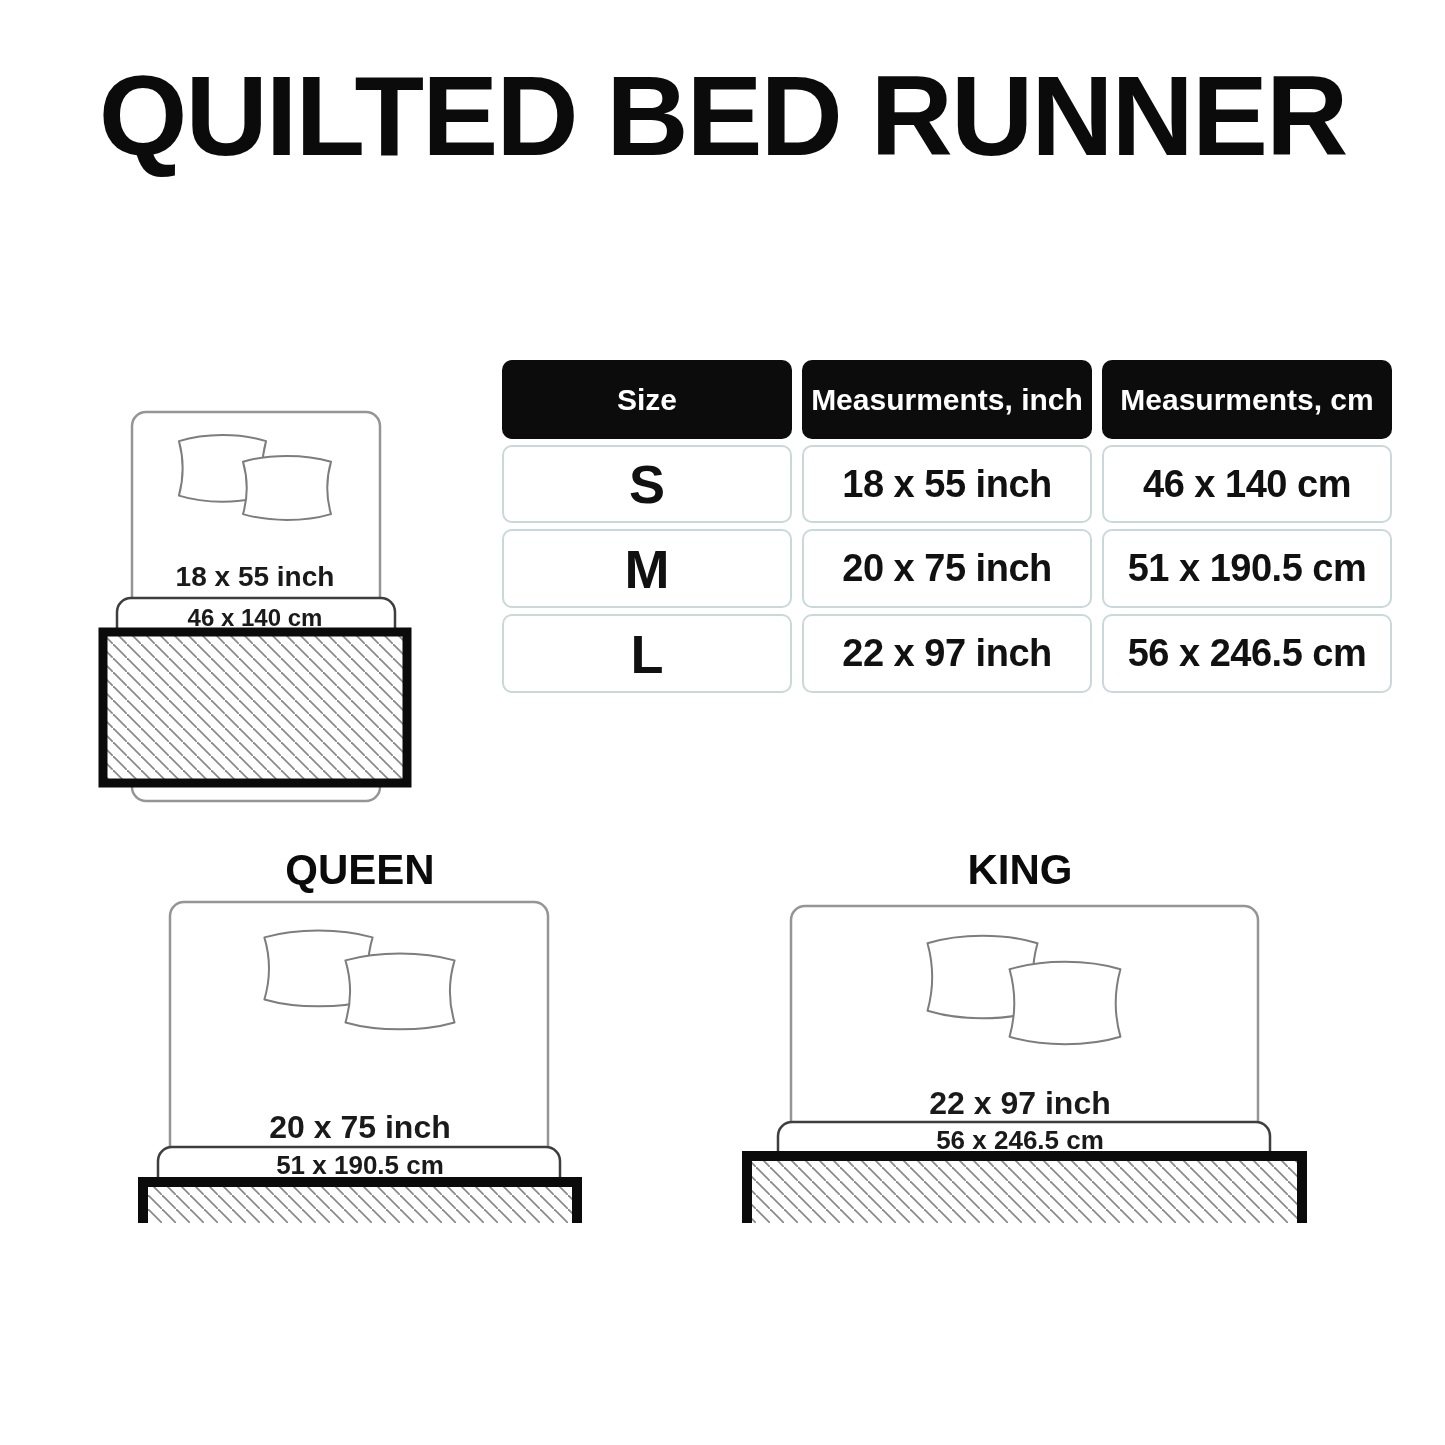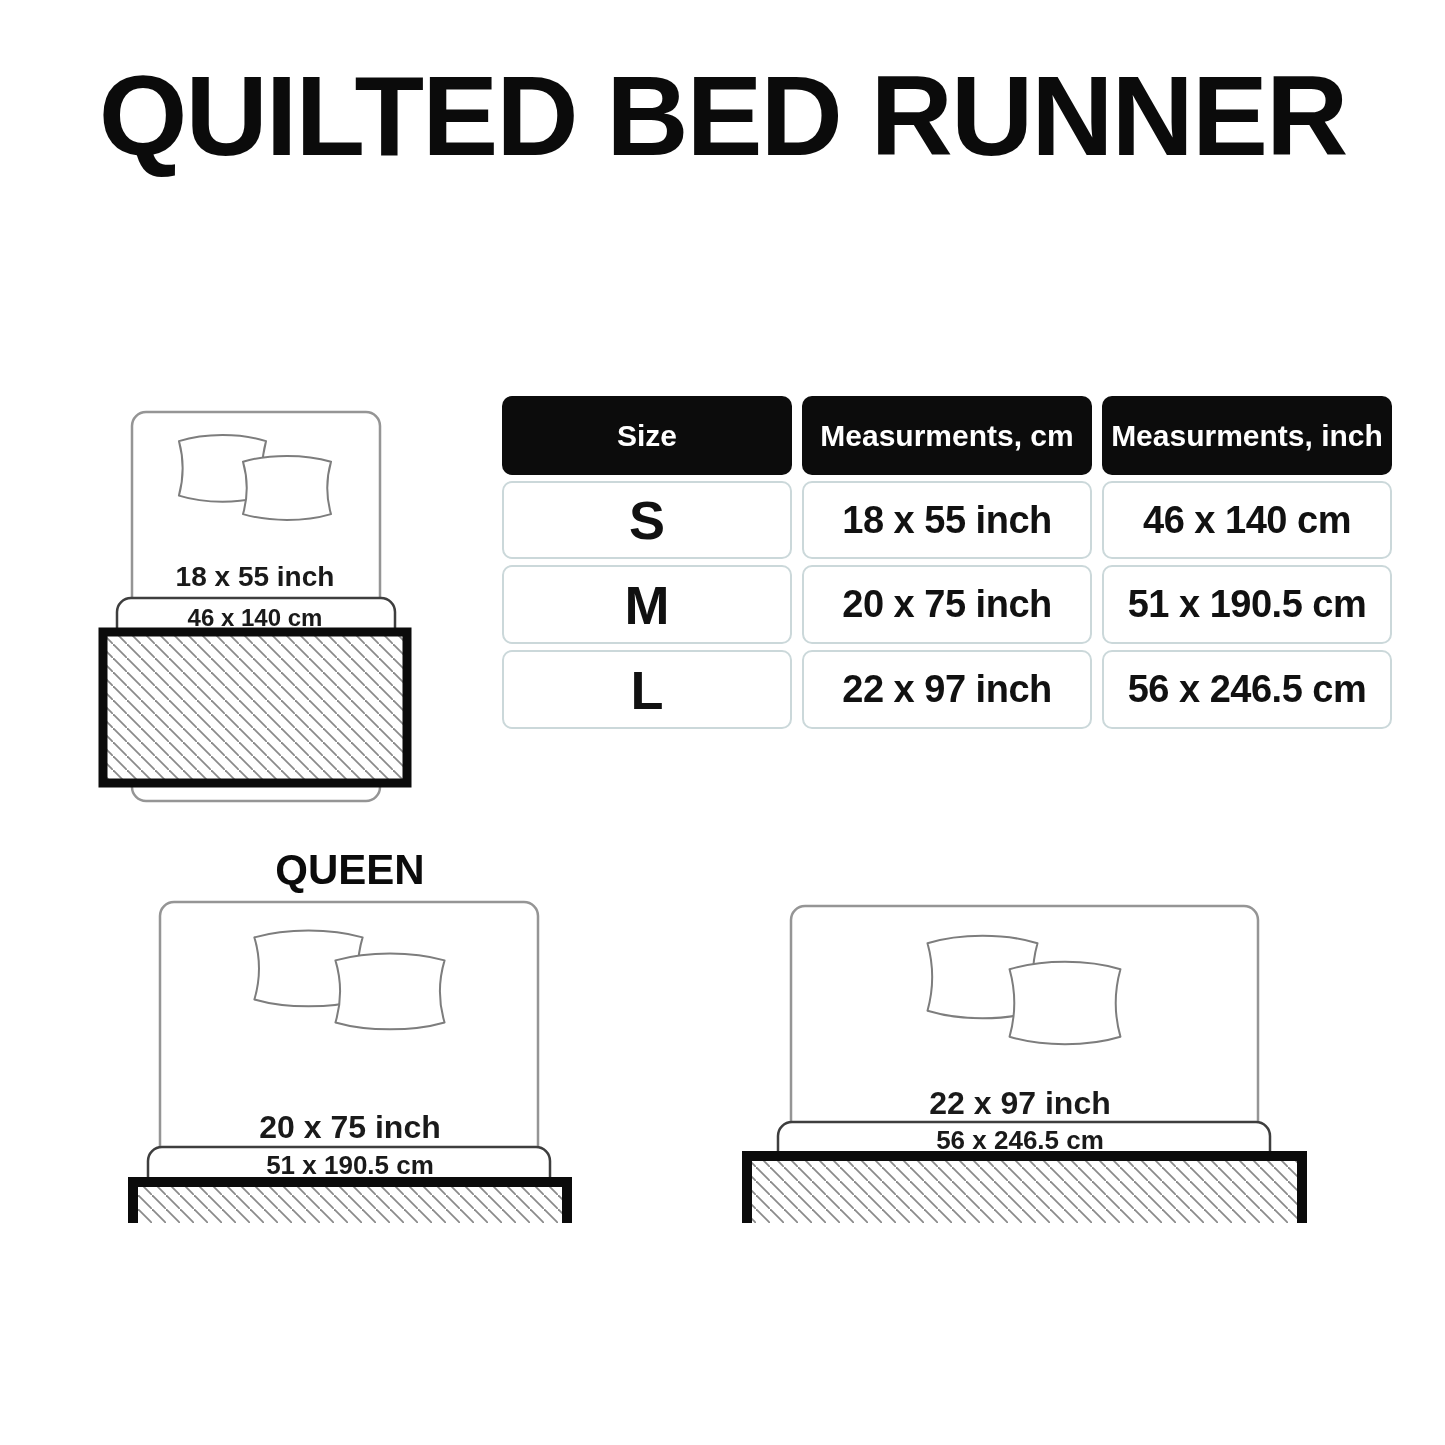--- a/index.html
+++ b/index.html
@@ -9,21 +9,21 @@
   }
   
   .title{
     position:absolute;top:46px;left:0;width:1445px;text-align:center;
     font-weight:bold;font-size:114px;line-height:140px;letter-spacing:-2px;color:#0b0b0b;
   }
   
   .size-table{
     position:absolute;left:502px;top:360px;width:890px;
     display:grid;grid-template-columns:290px 290px 290px;
-    grid-template-rows:79px 78px 79px 79px;column-gap:10px;row-gap:6px;margin-top:36px;
+    grid-template-rows:79px 78px 79px 79px;column-gap:10px;row-gap:6px;
   }
   .th{
     background:#0c0c0c;border-radius:10px;color:#ffffff;
     display:flex;align-items:center;justify-content:center;
     font-weight:bold;font-size:30px;white-space:nowrap;
   }
   .td{
     background:#ffffff;border:2px solid #cbd8da;border-radius:10px;
     display:flex;align-items:center;justify-content:center;
     font-weight:bold;color:#111111;box-sizing:border-box;white-space:nowrap;
@@ -50,22 +50,22 @@
 <body>
 
 <div class="canvas">
 
   <div class="title">
     <div>QUILTED BED RUNNER</div>
   </div>
 
   <div class="size-table">
     <div class="th">Size</div>
+    <div class="th">Measurments, inch</div>
     <div class="th">Measurments, cm</div>
-    <div class="th">Measurments, inch</div>
 
     <div class="td size">S</div>
     <div class="td meas">18 x 55 inch</div>
     <div class="td meas">46 x 140 cm</div>
 
     <div class="td size">M</div>
     <div class="td meas">20 x 75 inch</div>
     <div class="td meas">51 x 190.5 cm</div>
 
     <div class="td size">L</div>
@@ -85,21 +85,21 @@
       <path d="M6,9 C32,1 68,1 94,9 C89,27 89,45 94,63 C68,71 32,71 6,63 C11,45 11,27 6,9 Z" transform="translate(88,82) scale(0.99,1.01)" fill="#ffffff" stroke="#7d7d7d" stroke-width="2" vector-effect="non-scaling-stroke" stroke-linejoin="round"></path>
       <path d="M6,9 C32,1 68,1 94,9 C89,27 89,45 94,63 C68,71 32,71 6,63 C11,45 11,27 6,9 Z" transform="translate(152,103) scale(1.0,0.97)" fill="#ffffff" stroke="#7d7d7d" stroke-width="2" vector-effect="non-scaling-stroke" stroke-linejoin="round"></path>
       <rect x="32" y="248" width="278" height="185" rx="14" fill="#ffffff" stroke="#3e3e3e" stroke-width="2.5"></rect>
       <rect x="18" y="282" width="304" height="151" fill="url(#hatch1)"></rect>
       <rect x="18" y="282" width="304" height="151" fill="none" stroke="#0b0b0b" stroke-width="9"></rect>
     </svg>
     <div class="dim inch-sm" style="top:212px;">18 x 55 inch</div>
     <div class="dim cm-sm" style="top:255px;">46 x 140 cm</div>
   </div>
 
-  <div class="diagram" style="left:110px;top:845px;width:480px;height:545px;">
+  <div class="diagram" style="left:120px;top:845px;width:480px;height:545px;">
     <svg width="480" height="545" viewBox="0 0 480 545">
       <defs>
         <pattern id="hatch2" patternUnits="userSpaceOnUse" width="14" height="14">
           <rect width="14" height="14" fill="#ffffff"></rect>
           <path d="M-3,-3 L17,17" stroke="#8a8a8a" stroke-width="1.8"></path>
         </pattern>
       </defs>
       <rect x="50" y="57" width="378" height="465" rx="14" fill="#ffffff" stroke="#959595" stroke-width="2.5"></rect>
       <path d="M6,9 C32,1 68,1 94,9 C89,27 89,45 94,63 C68,71 32,71 6,63 C11,45 11,27 6,9 Z" transform="translate(137,82) scale(1.23,1.15)" fill="#ffffff" stroke="#7d7d7d" stroke-width="2" vector-effect="non-scaling-stroke" stroke-linejoin="round"></path>
       <path d="M6,9 C32,1 68,1 94,9 C89,27 89,45 94,63 C68,71 32,71 6,63 C11,45 11,27 6,9 Z" transform="translate(218,105) scale(1.24,1.15)" fill="#ffffff" stroke="#7d7d7d" stroke-width="2" vector-effect="non-scaling-stroke" stroke-linejoin="round"></path>
@@ -120,17 +120,18 @@
           <path d="M-3,-3 L17,17" stroke="#8a8a8a" stroke-width="1.8"></path>
         </pattern>
       </defs>
       <rect x="91" y="61" width="467" height="461" rx="14" fill="#ffffff" stroke="#959595" stroke-width="2.5"></rect>
       <path d="M6,9 C32,1 68,1 94,9 C89,27 89,45 94,63 C68,71 32,71 6,63 C11,45 11,27 6,9 Z" transform="translate(220,87) scale(1.25,1.25)" fill="#ffffff" stroke="#7d7d7d" stroke-width="2" vector-effect="non-scaling-stroke" stroke-linejoin="round"></path>
       <path d="M6,9 C32,1 68,1 94,9 C89,27 89,45 94,63 C68,71 32,71 6,63 C11,45 11,27 6,9 Z" transform="translate(302,113) scale(1.26,1.25)" fill="#ffffff" stroke="#7d7d7d" stroke-width="2" vector-effect="non-scaling-stroke" stroke-linejoin="round"></path>
       <rect x="78" y="277" width="492" height="221" rx="14" fill="#ffffff" stroke="#3e3e3e" stroke-width="2.5"></rect>
       <rect x="47" y="311" width="555" height="192" fill="url(#hatch3)"></rect>
       <rect x="47" y="311" width="555" height="192" fill="none" stroke="#0b0b0b" stroke-width="10"></rect>
     </svg>
+    <div class="diag-label" style="top:3px;">KING</div>
     <div class="dim inch-lg" style="top:240px;">22 x 97 inch</div>
     <div class="dim cm-lg" style="top:280px;">56 x 246.5 cm</div>
   </div>
 
 </div>
 
 </body></html>

